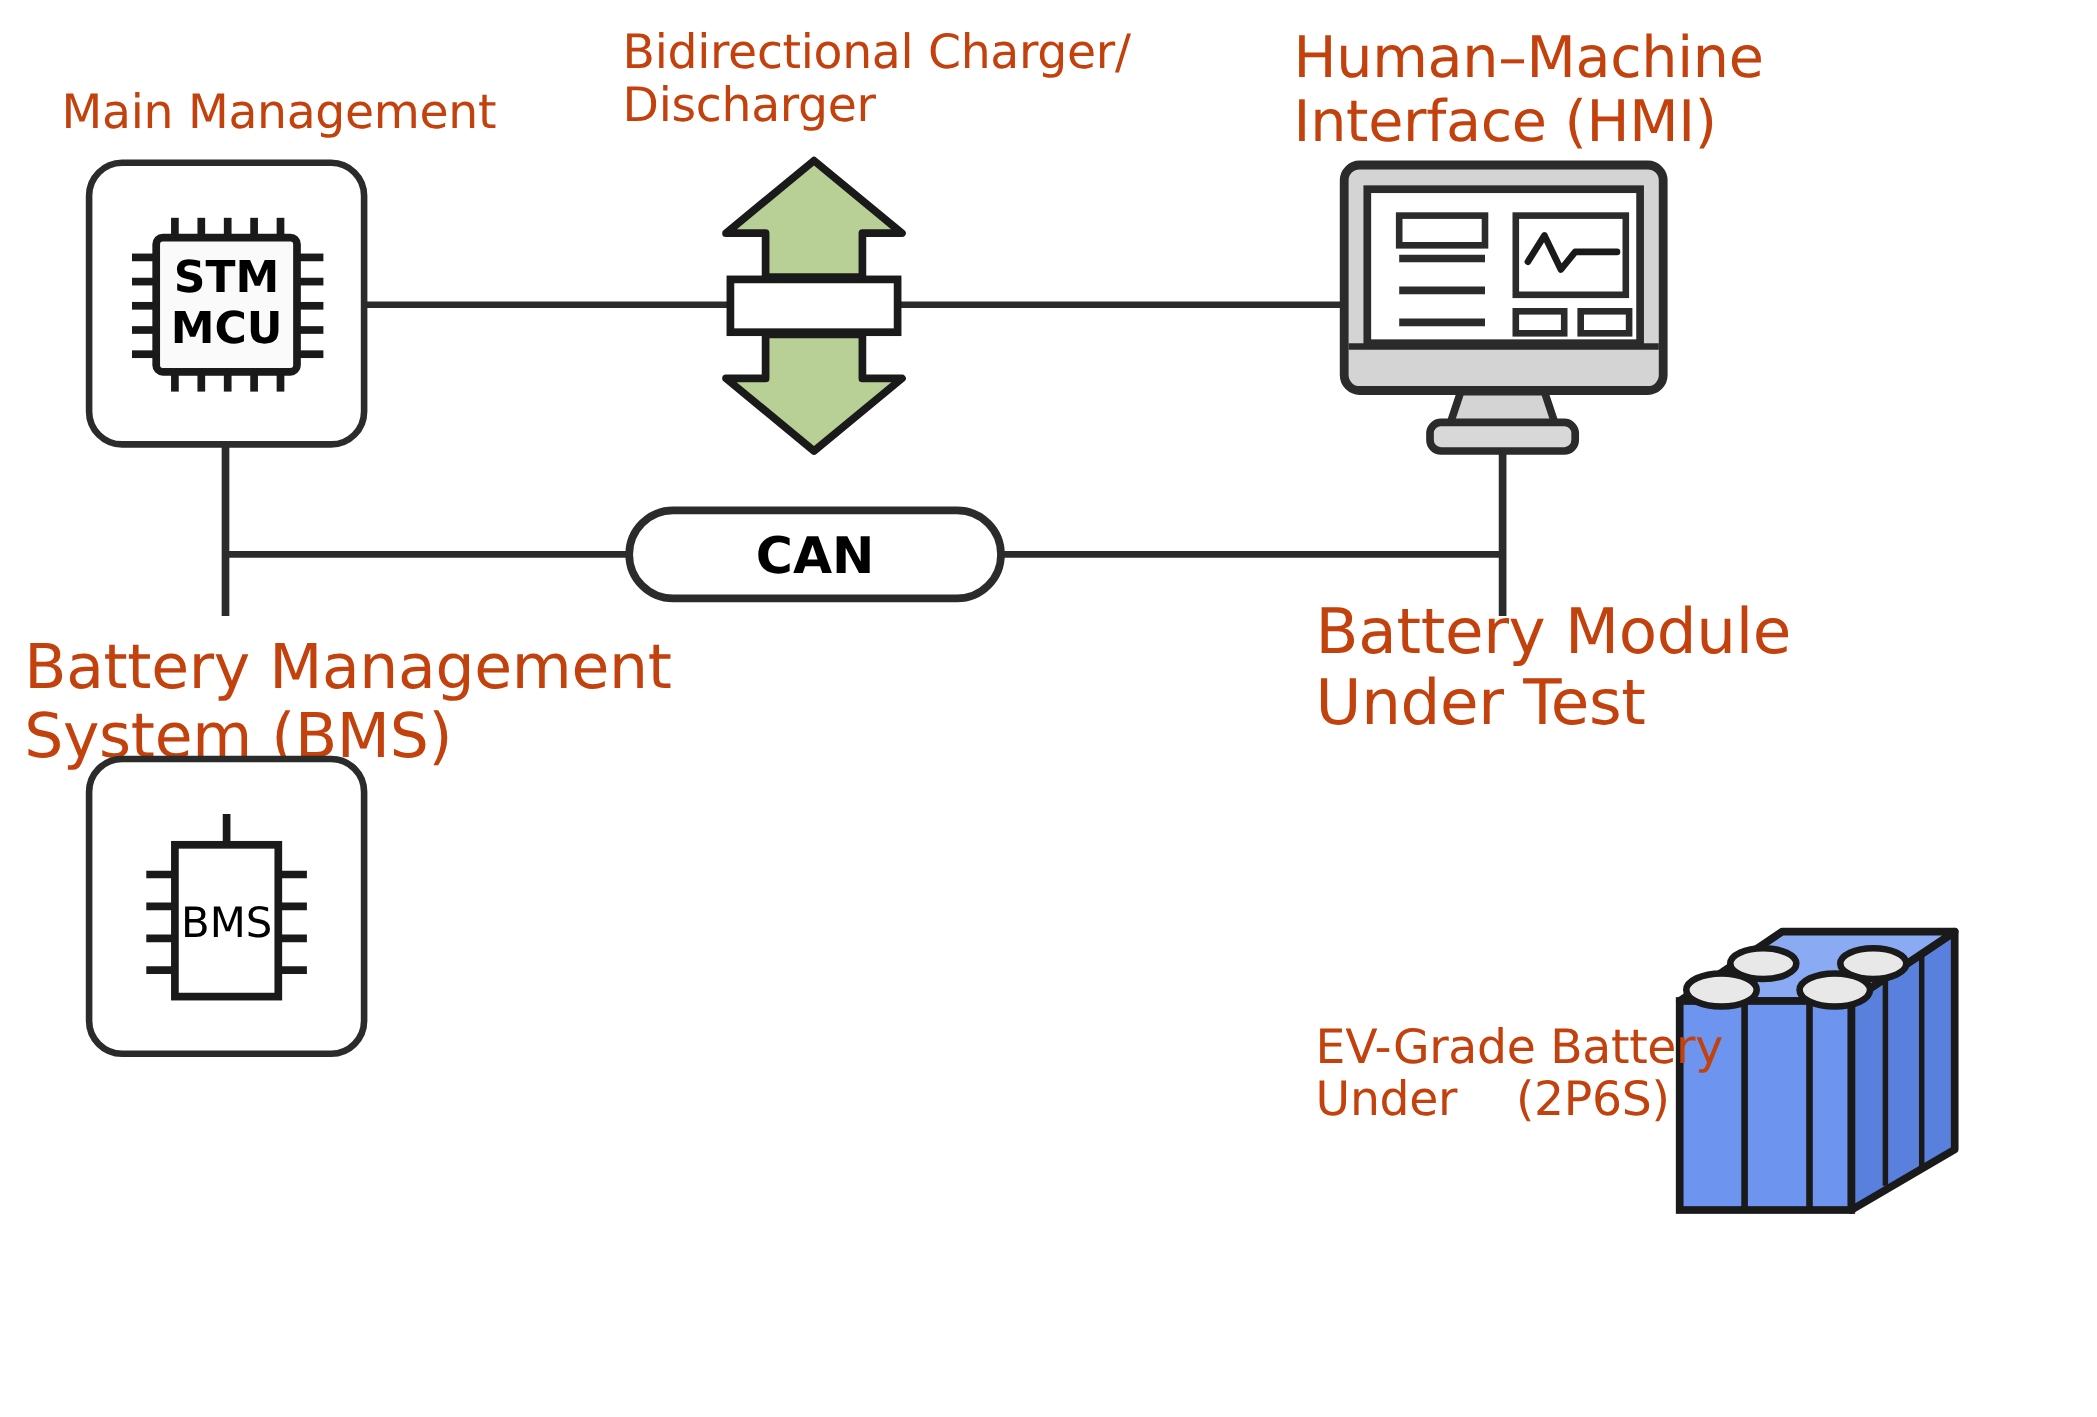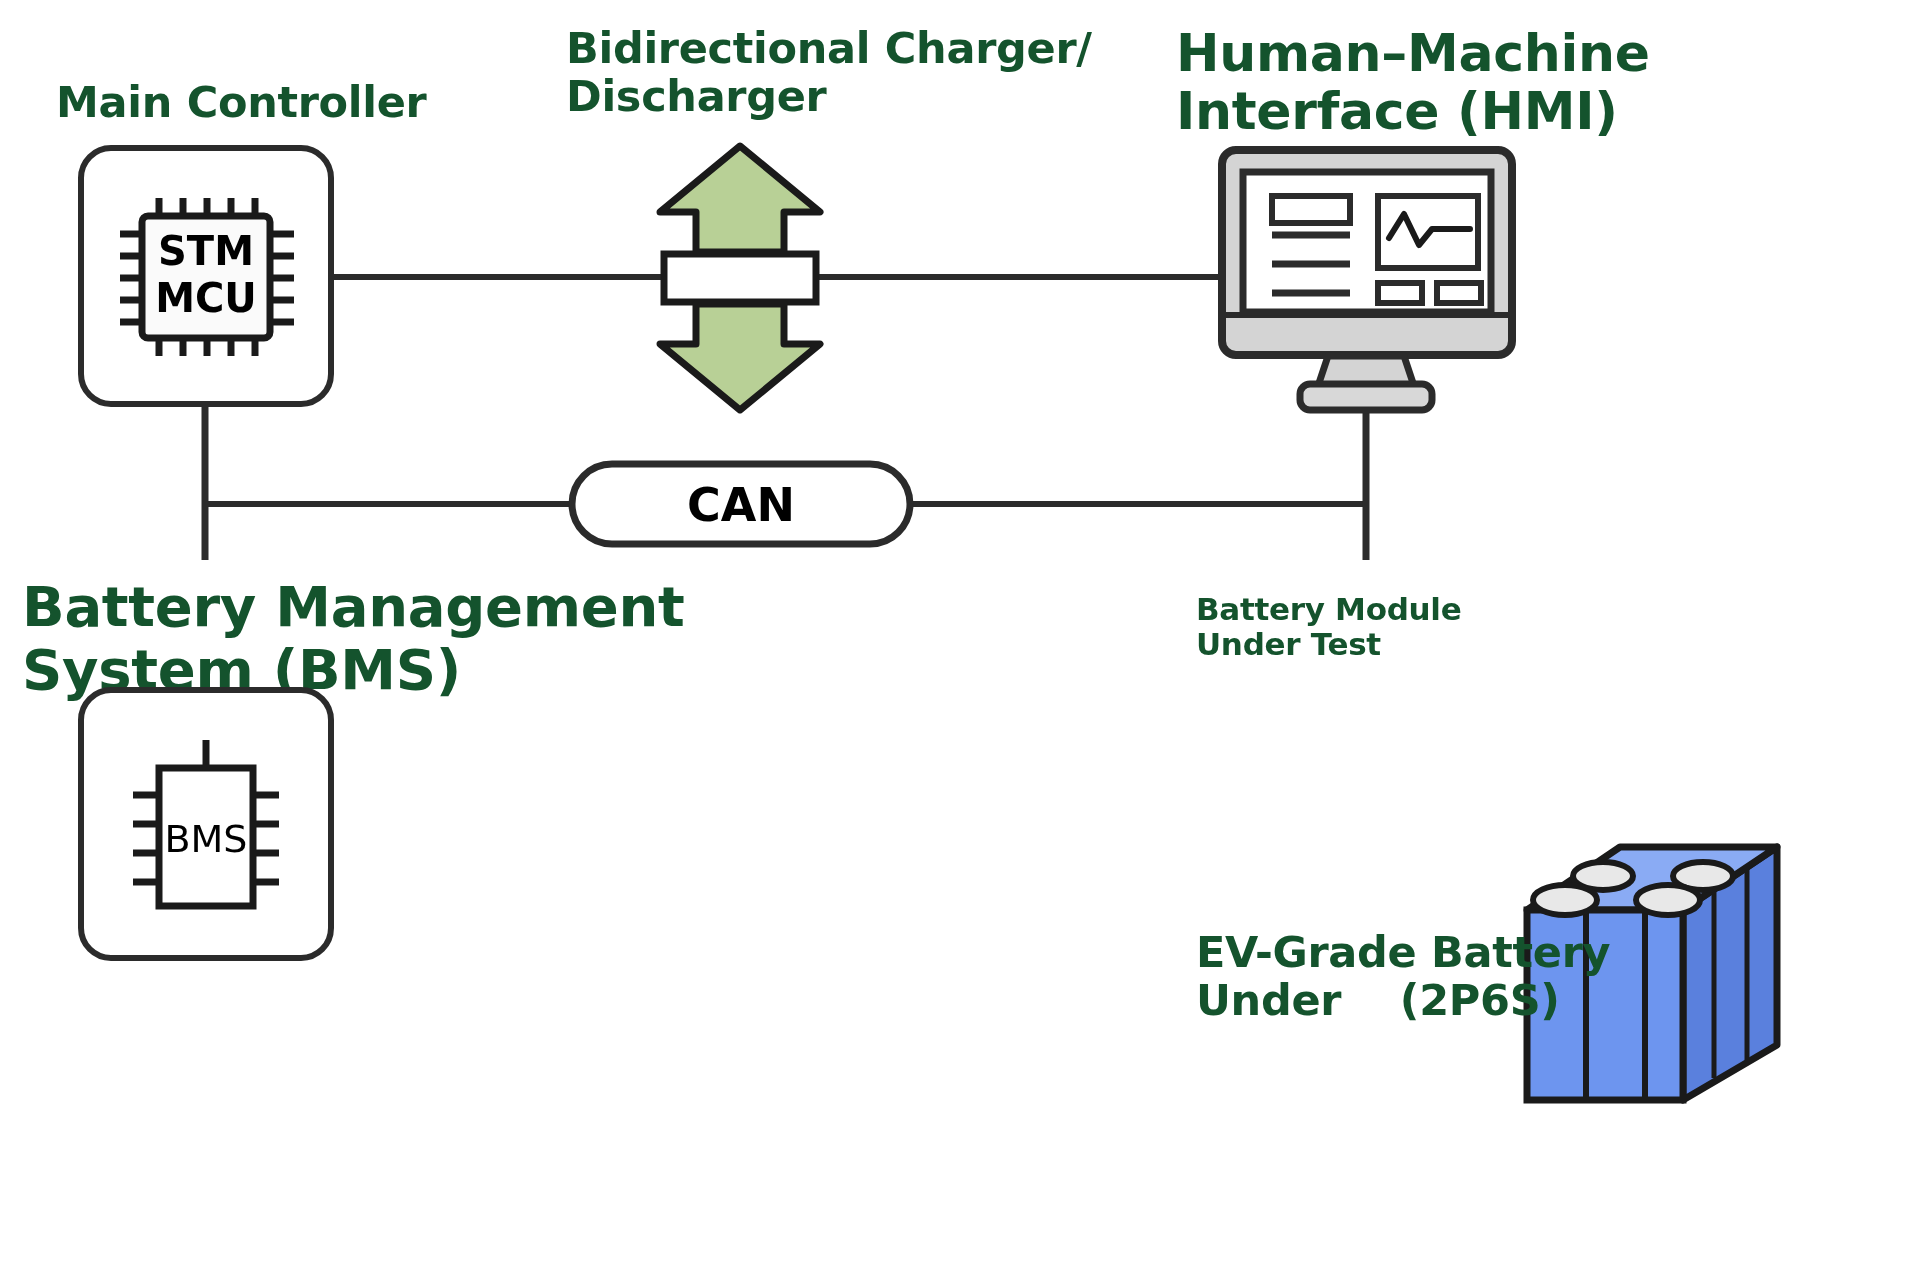--- a/index.html
+++ b/index.html
@@ -10,31 +10,31 @@
   #stage {
     position: relative;
     width: 1906px;
     height: 1288px;
     background: #ffffff;
     overflow: hidden;
     font-family: "DejaVu Sans", "Liberation Sans", sans-serif;
   }
   .label {
     position: absolute;
-    font-weight: bold;
-    color: #14532d;
+    font-weight: normal;
+    color: #c2410c;
     line-height: 1.12;
     white-space: pre;
     letter-spacing: -0.3px;
   }
   .lbl-main      { left: 56px;   top: 78px;   font-size: 43px; }
   .lbl-charger   { left: 566px;  top: 24px;   font-size: 43px; }
   .lbl-hmi       { left: 1176px; top: 24px;   font-size: 52px; }
   .lbl-bms       { left: 22px;   top: 576px;  font-size: 56px; }
-  .lbl-bmut      { left: 1196px; top: 592px;  font-size: 31px; }
+  .lbl-bmut      { left: 1196px; top: 544px;  font-size: 57px; }
   .lbl-evgrade   { left: 1196px; top: 928px;  font-size: 43px; }
 
   svg.wire { position: absolute; left: 0; top: 0; overflow: visible; }
 </style>
 </head>
 <body>
 
 <div id="stage">
 
   <svg class="wire" width="1906" height="1288">
@@ -45,21 +45,21 @@
 
     <line x1="205" y1="404" x2="205" y2="560" stroke="#2b2b2b" stroke-width="7"></line>
 
     <line x1="205" y1="504" x2="572" y2="504" stroke="#2b2b2b" stroke-width="6"></line>
 
     <line x1="910" y1="504" x2="1366" y2="504" stroke="#2b2b2b" stroke-width="6"></line>
 
     <line x1="1366" y1="400" x2="1366" y2="560" stroke="#2b2b2b" stroke-width="7"></line>
   </svg>
 
-  <div class="label lbl-main">Main Controller</div>
+  <div class="label lbl-main">Main Management</div>
 
   <svg class="wire" width="1906" height="1288">
     <rect x="81" y="148" width="250" height="256" rx="30" ry="30" fill="#ffffff" stroke="#2b2b2b" stroke-width="6"></rect>
 
     <g stroke="#1a1a1a" stroke-width="7">
       <line x1="159" y1="198" x2="159" y2="222"></line>
       <line x1="183" y1="198" x2="183" y2="222"></line>
       <line x1="207" y1="198" x2="207" y2="222"></line>
       <line x1="231" y1="198" x2="231" y2="222"></line>
       <line x1="255" y1="198" x2="255" y2="222"></line>

